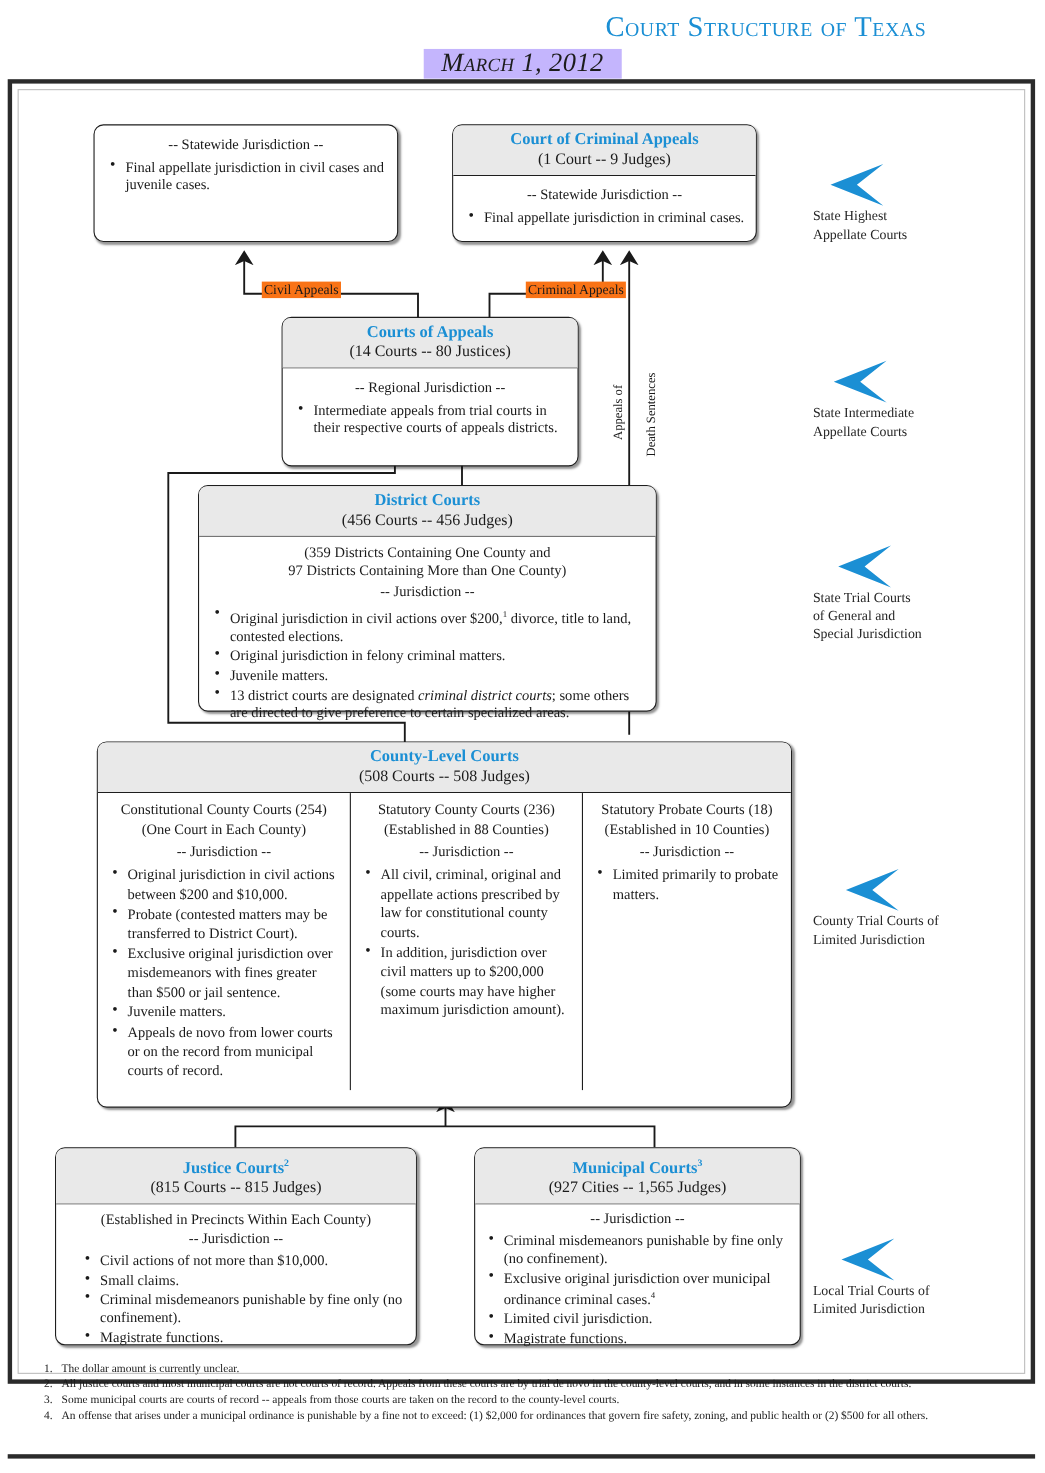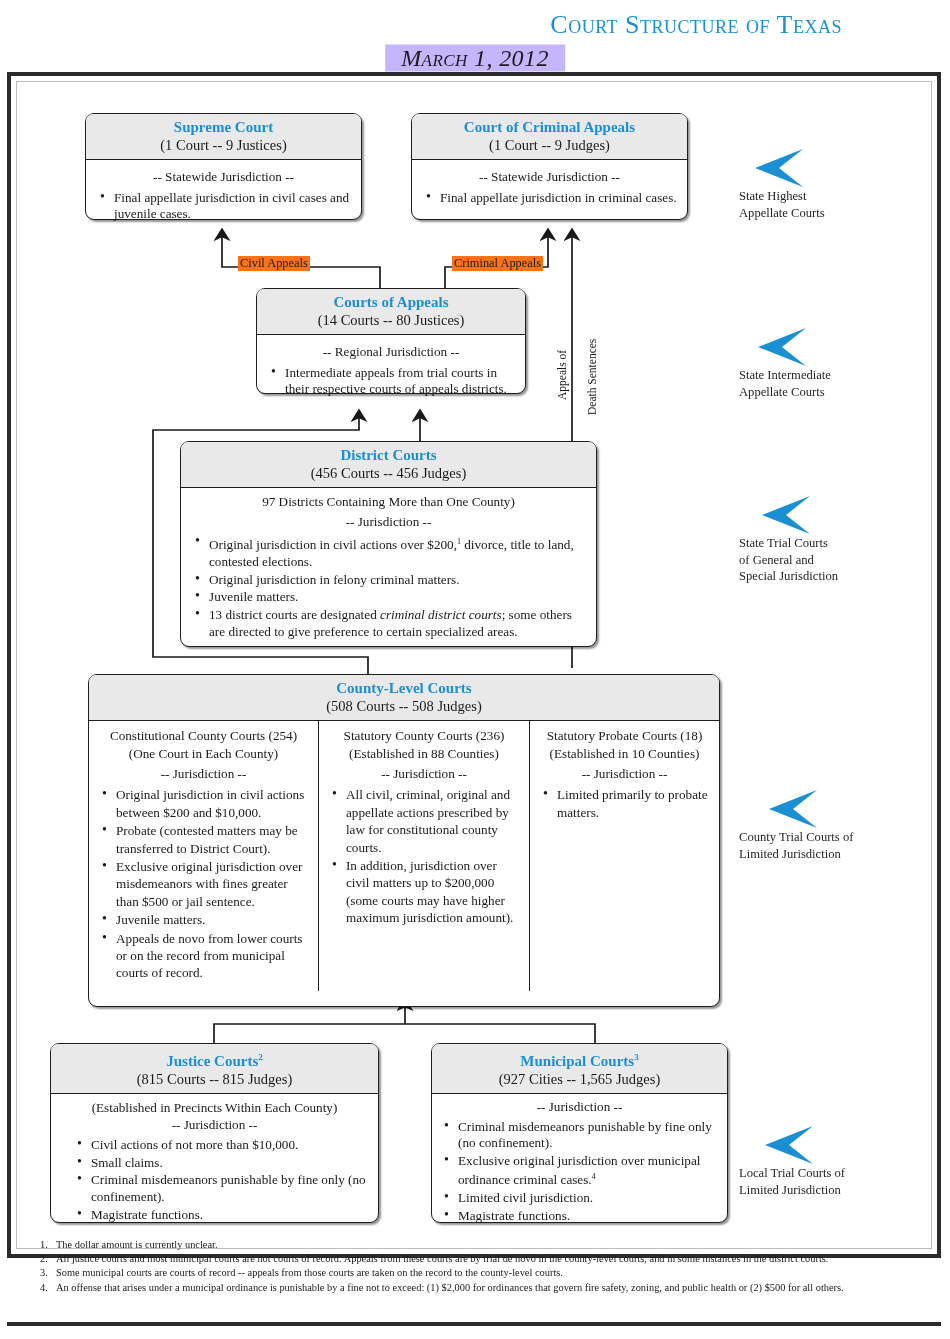--- a/index.html
+++ b/index.html
@@ -108,29 +108,25 @@
     <path d="M420,443 L420,417" marker-end="url(#ah)"></path>
 
     <path d="M368,676 L368,657 L153,657 L153,430 L359,430 L359,417" marker-end="url(#ah)"></path>
 
     <path d="M214,1043 L214,1024 L595,1024 L595,1043"></path>
     <path d="M405,1024 L405,1006" marker-end="url(#ah)"></path>
   </g>
 </svg>
 
 <div class="edgelab" style="left:238px;top:256px;">Civil Appeals</div>
-<div class="edgelab" style="left:452px;top:256px;">Criminal Appeals</div>
+<div class="edgelab" style="left:478px;top:256px;">Criminal Appeals</div>
 <div class="vlab" style="left:556px;top:400px;">Appeals of</div>
 <div class="vlab" style="left:586px;top:415px;">Death Sentences</div>
 
 <div class="court" id="supreme" style="left:85px;top:113px;width:277px;height:107px;">
-  <div class="chead">
-    <div class="ctitle">Supreme Court</div>
-    <div class="csub">(1 Court  --  9 Justices)</div>
-  </div>
   <div class="cbody">
     <div class="jur">-- Statewide Jurisdiction --</div>
     <ul class="bl">
       <li>Final appellate jurisdiction in civil cases and juvenile cases.</li>
     </ul>
   </div>
 </div>
 
 <div class="court" id="cca" style="left:411px;top:113px;width:277px;height:107px;">
   <div class="chead">
@@ -138,39 +134,40 @@
     <div class="csub">(1 Court  --  9 Judges)</div>
   </div>
   <div class="cbody">
     <div class="jur">-- Statewide Jurisdiction --</div>
     <ul class="bl">
       <li>Final appellate jurisdiction in criminal cases.</li>
     </ul>
   </div>
 </div>
 
-<div class="court" id="coa" style="left:256px;top:288px;width:270px;height:106px;">
+<div class="court" id="coa" style="left:256px;top:288px;width:270px;height:136px;">
   <div class="chead">
     <div class="ctitle">Courts of Appeals</div>
     <div class="csub">(14 Courts  --  80 Justices)</div>
   </div>
   <div class="cbody">
     <div class="jur">-- Regional Jurisdiction --</div>
     <ul class="bl">
       <li>Intermediate appeals from trial courts in their respective courts of appeals districts.</li>
     </ul>
   </div>
 </div>
 
 <div class="court" id="district" style="left:180px;top:441px;width:417px;height:206px;">
   <div class="chead">
     <div class="ctitle">District Courts</div>
     <div class="csub">(456 Courts  --  456 Judges)</div>
   </div>
   <div class="cbody">
+    <div class="center">(359 Districts Containing One County and</div>
     <div class="center">97 Districts Containing More than One County)</div>
     <div class="jur">-- Jurisdiction --</div>
     <ul class="bl">
       <li>Original jurisdiction in civil actions over $200,<sup>1</sup> divorce, title to land, contested elections.</li>
       <li>Original jurisdiction in felony criminal matters.</li>
       <li>Juvenile matters.</li>
       <li>13 district courts are designated <span class="ital">criminal district courts</span>; some others are directed to give preference to certain specialized areas.</li>
     </ul>
   </div>
 </div>

